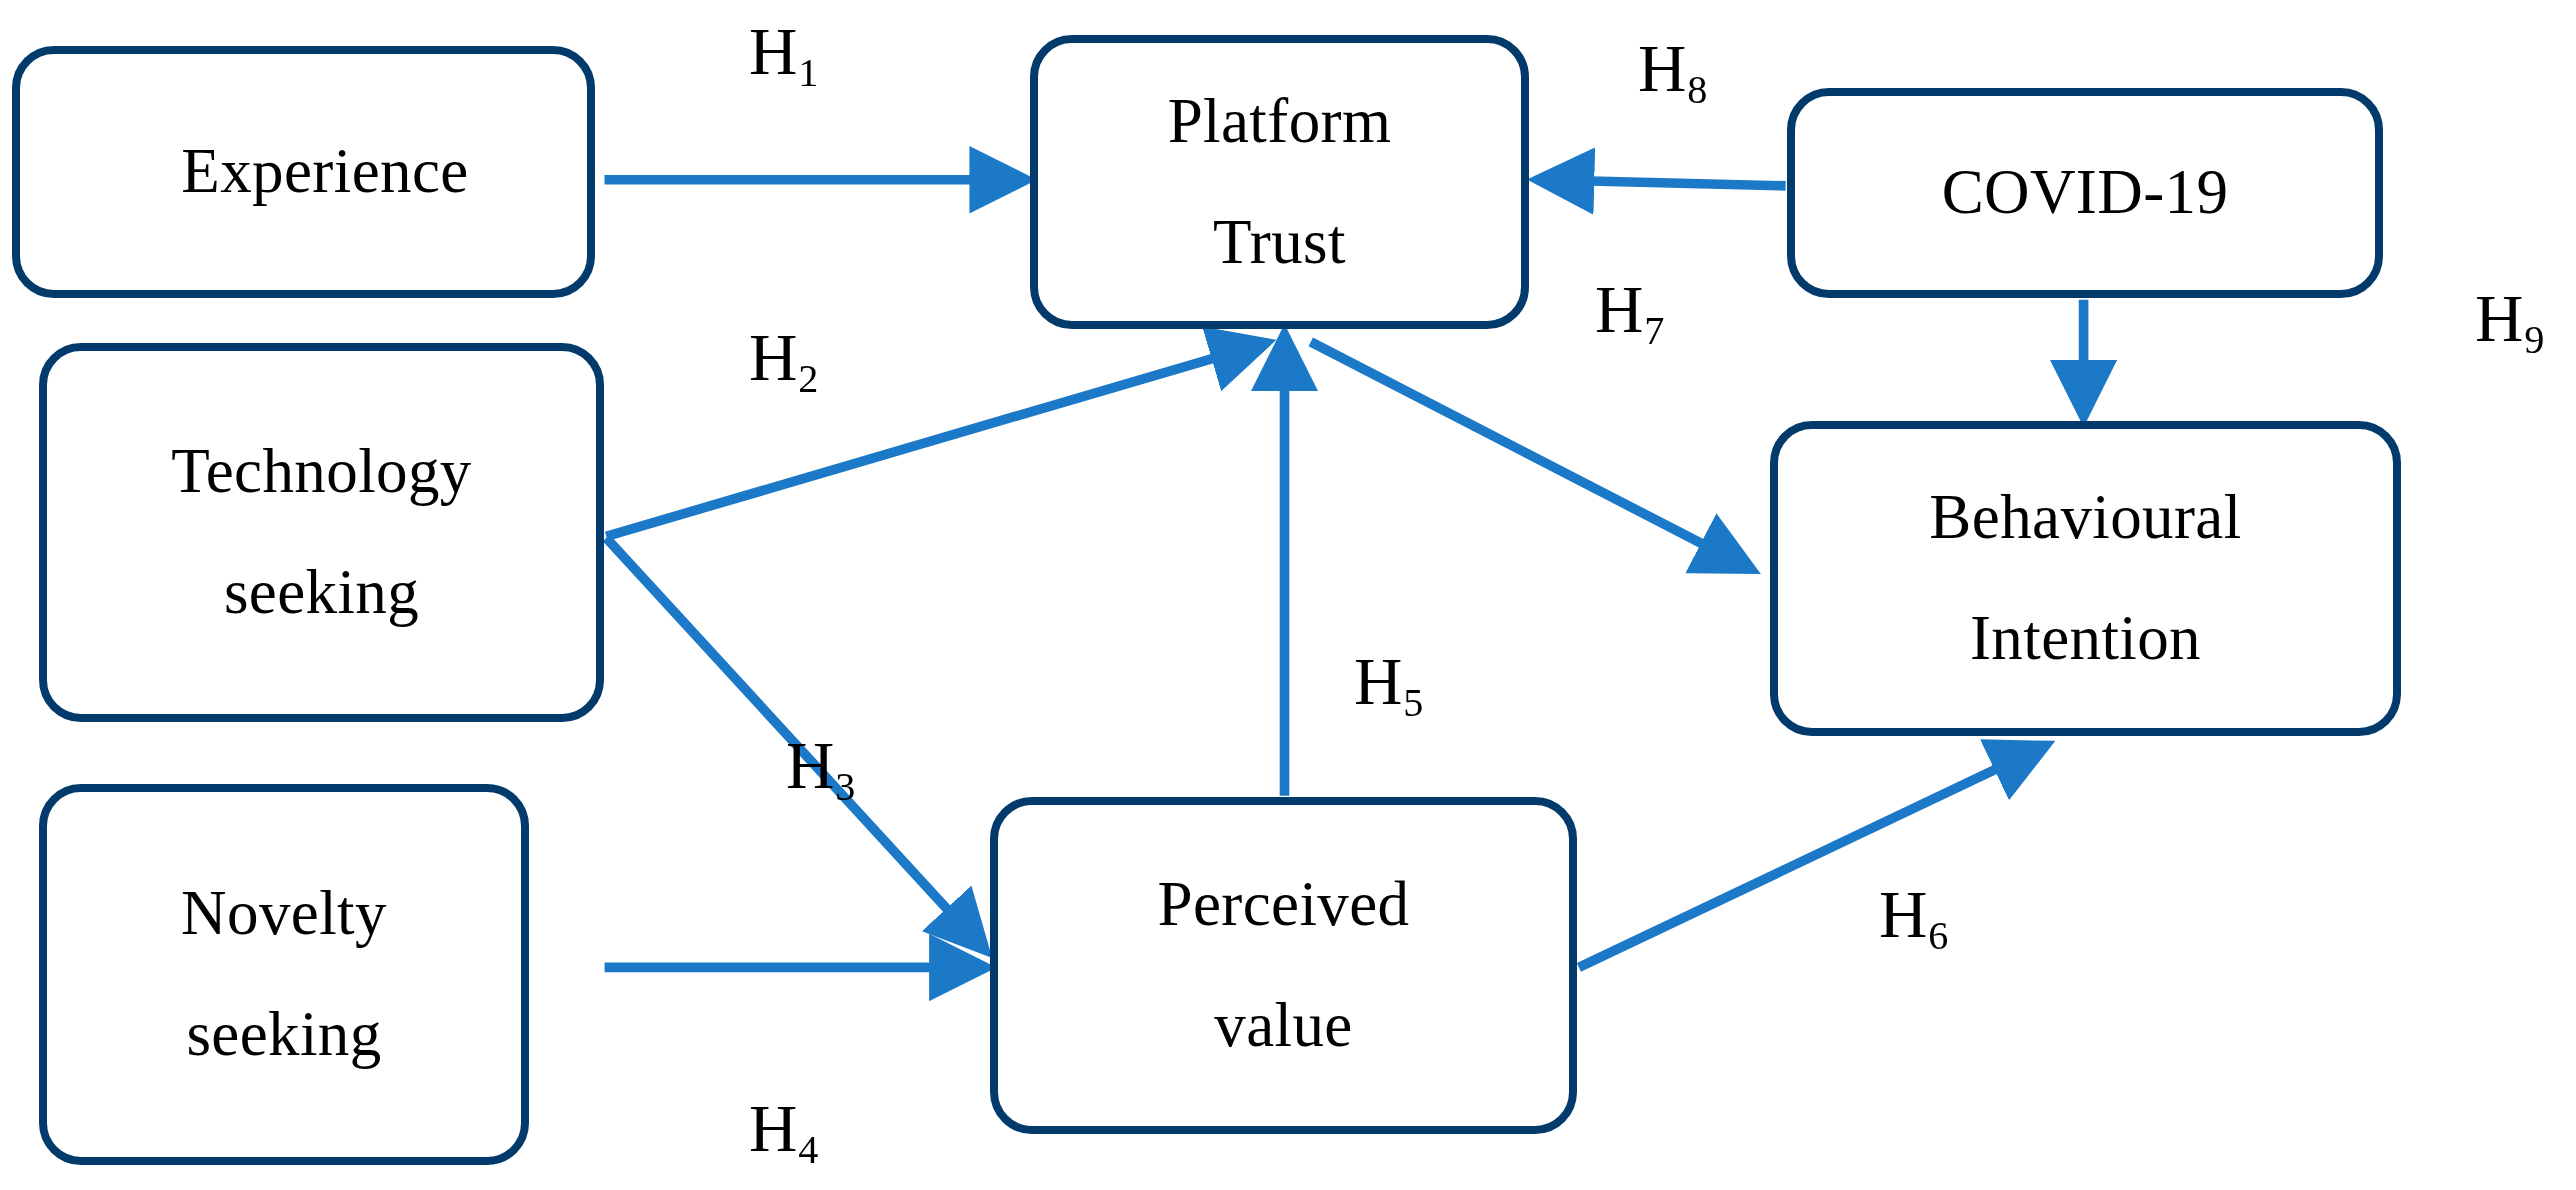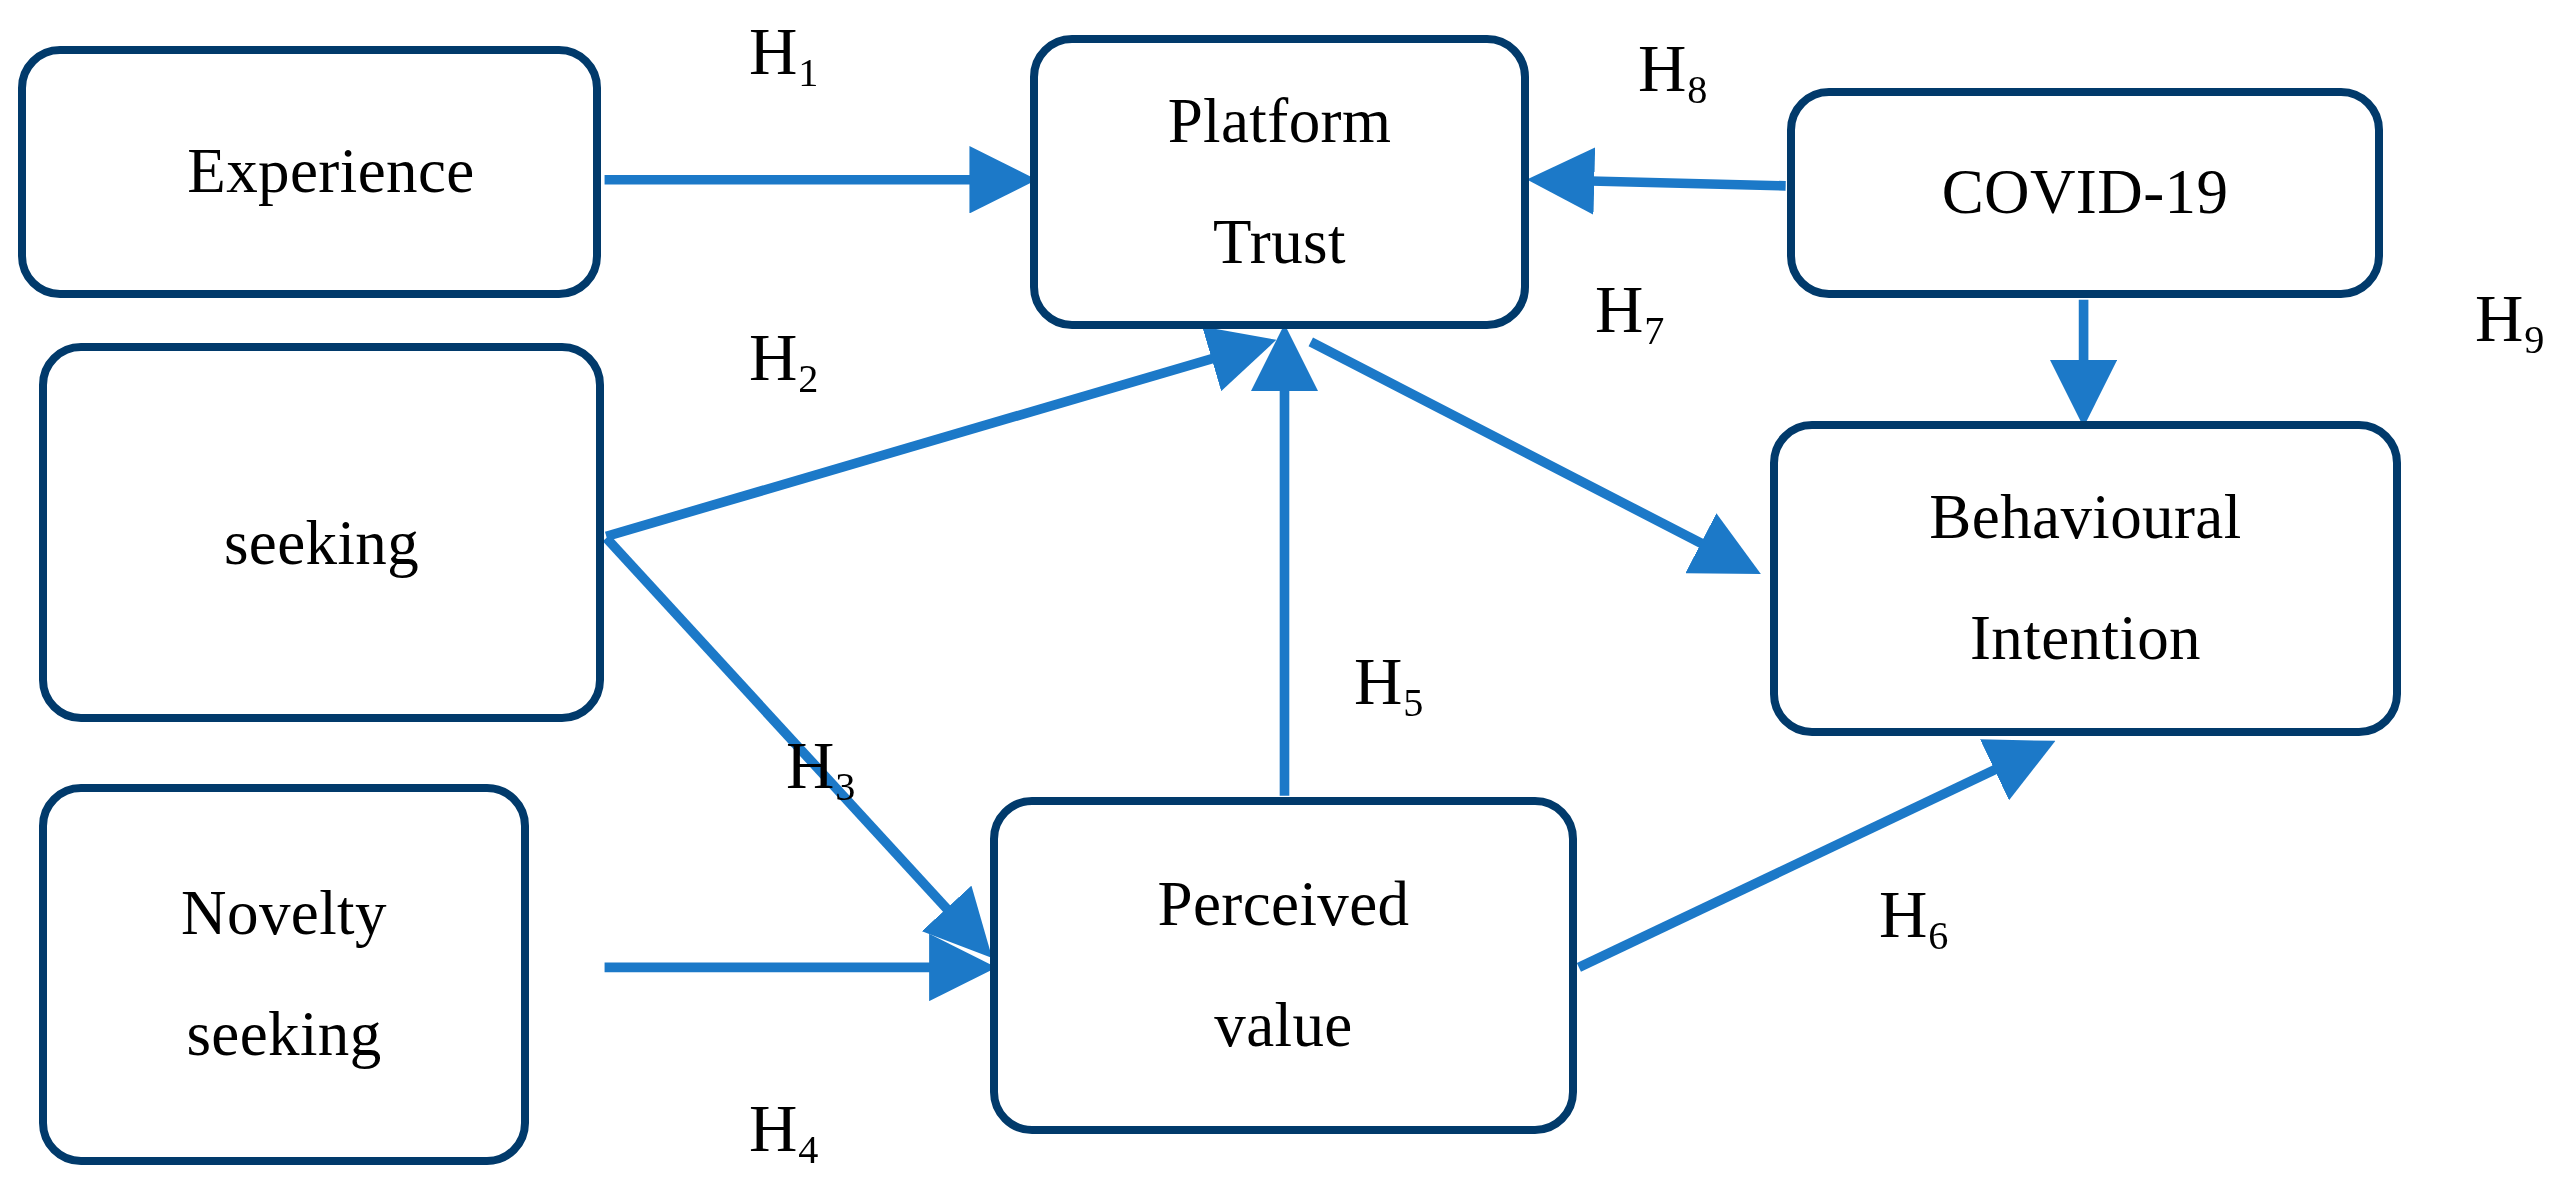--- a/index.html
+++ b/index.html
@@ -102,25 +102,26 @@
 
     <g>
       <line x1="2038" y1="212" x2="1758" y2="205" stroke="#1C79C8" stroke-width="11" marker-end="url(#ah)"></line>
     </g>
 
     <g>
       <line x1="2378" y1="342" x2="2378" y2="472" stroke="#1C79C8" stroke-width="11" marker-end="url(#ah)"></line>
     </g>
   </svg>
 
-  <div class="node" style="left:18px;  top:46px;  width:583px; height:252px;padding-left:43px;">
+  <div class="node" style="left:12px;  top:46px;  width:583px; height:252px;padding-left:43px;">
     <div>Experience</div>
   </div>
 
   <div class="node" style="left:39px;  top:343px; width:565px; height:379px;">
+    <div>Technology</div>
     <div class="line2">seeking</div>
   </div>
 
   <div class="node" style="left:39px;  top:784px; width:490px; height:381px;">
     <div>Novelty</div>
     <div class="line2">seeking</div>
   </div>
 
   <div class="node" style="left:1030px; top:35px; width:499px; height:294px;">
     <div>Platform</div>

